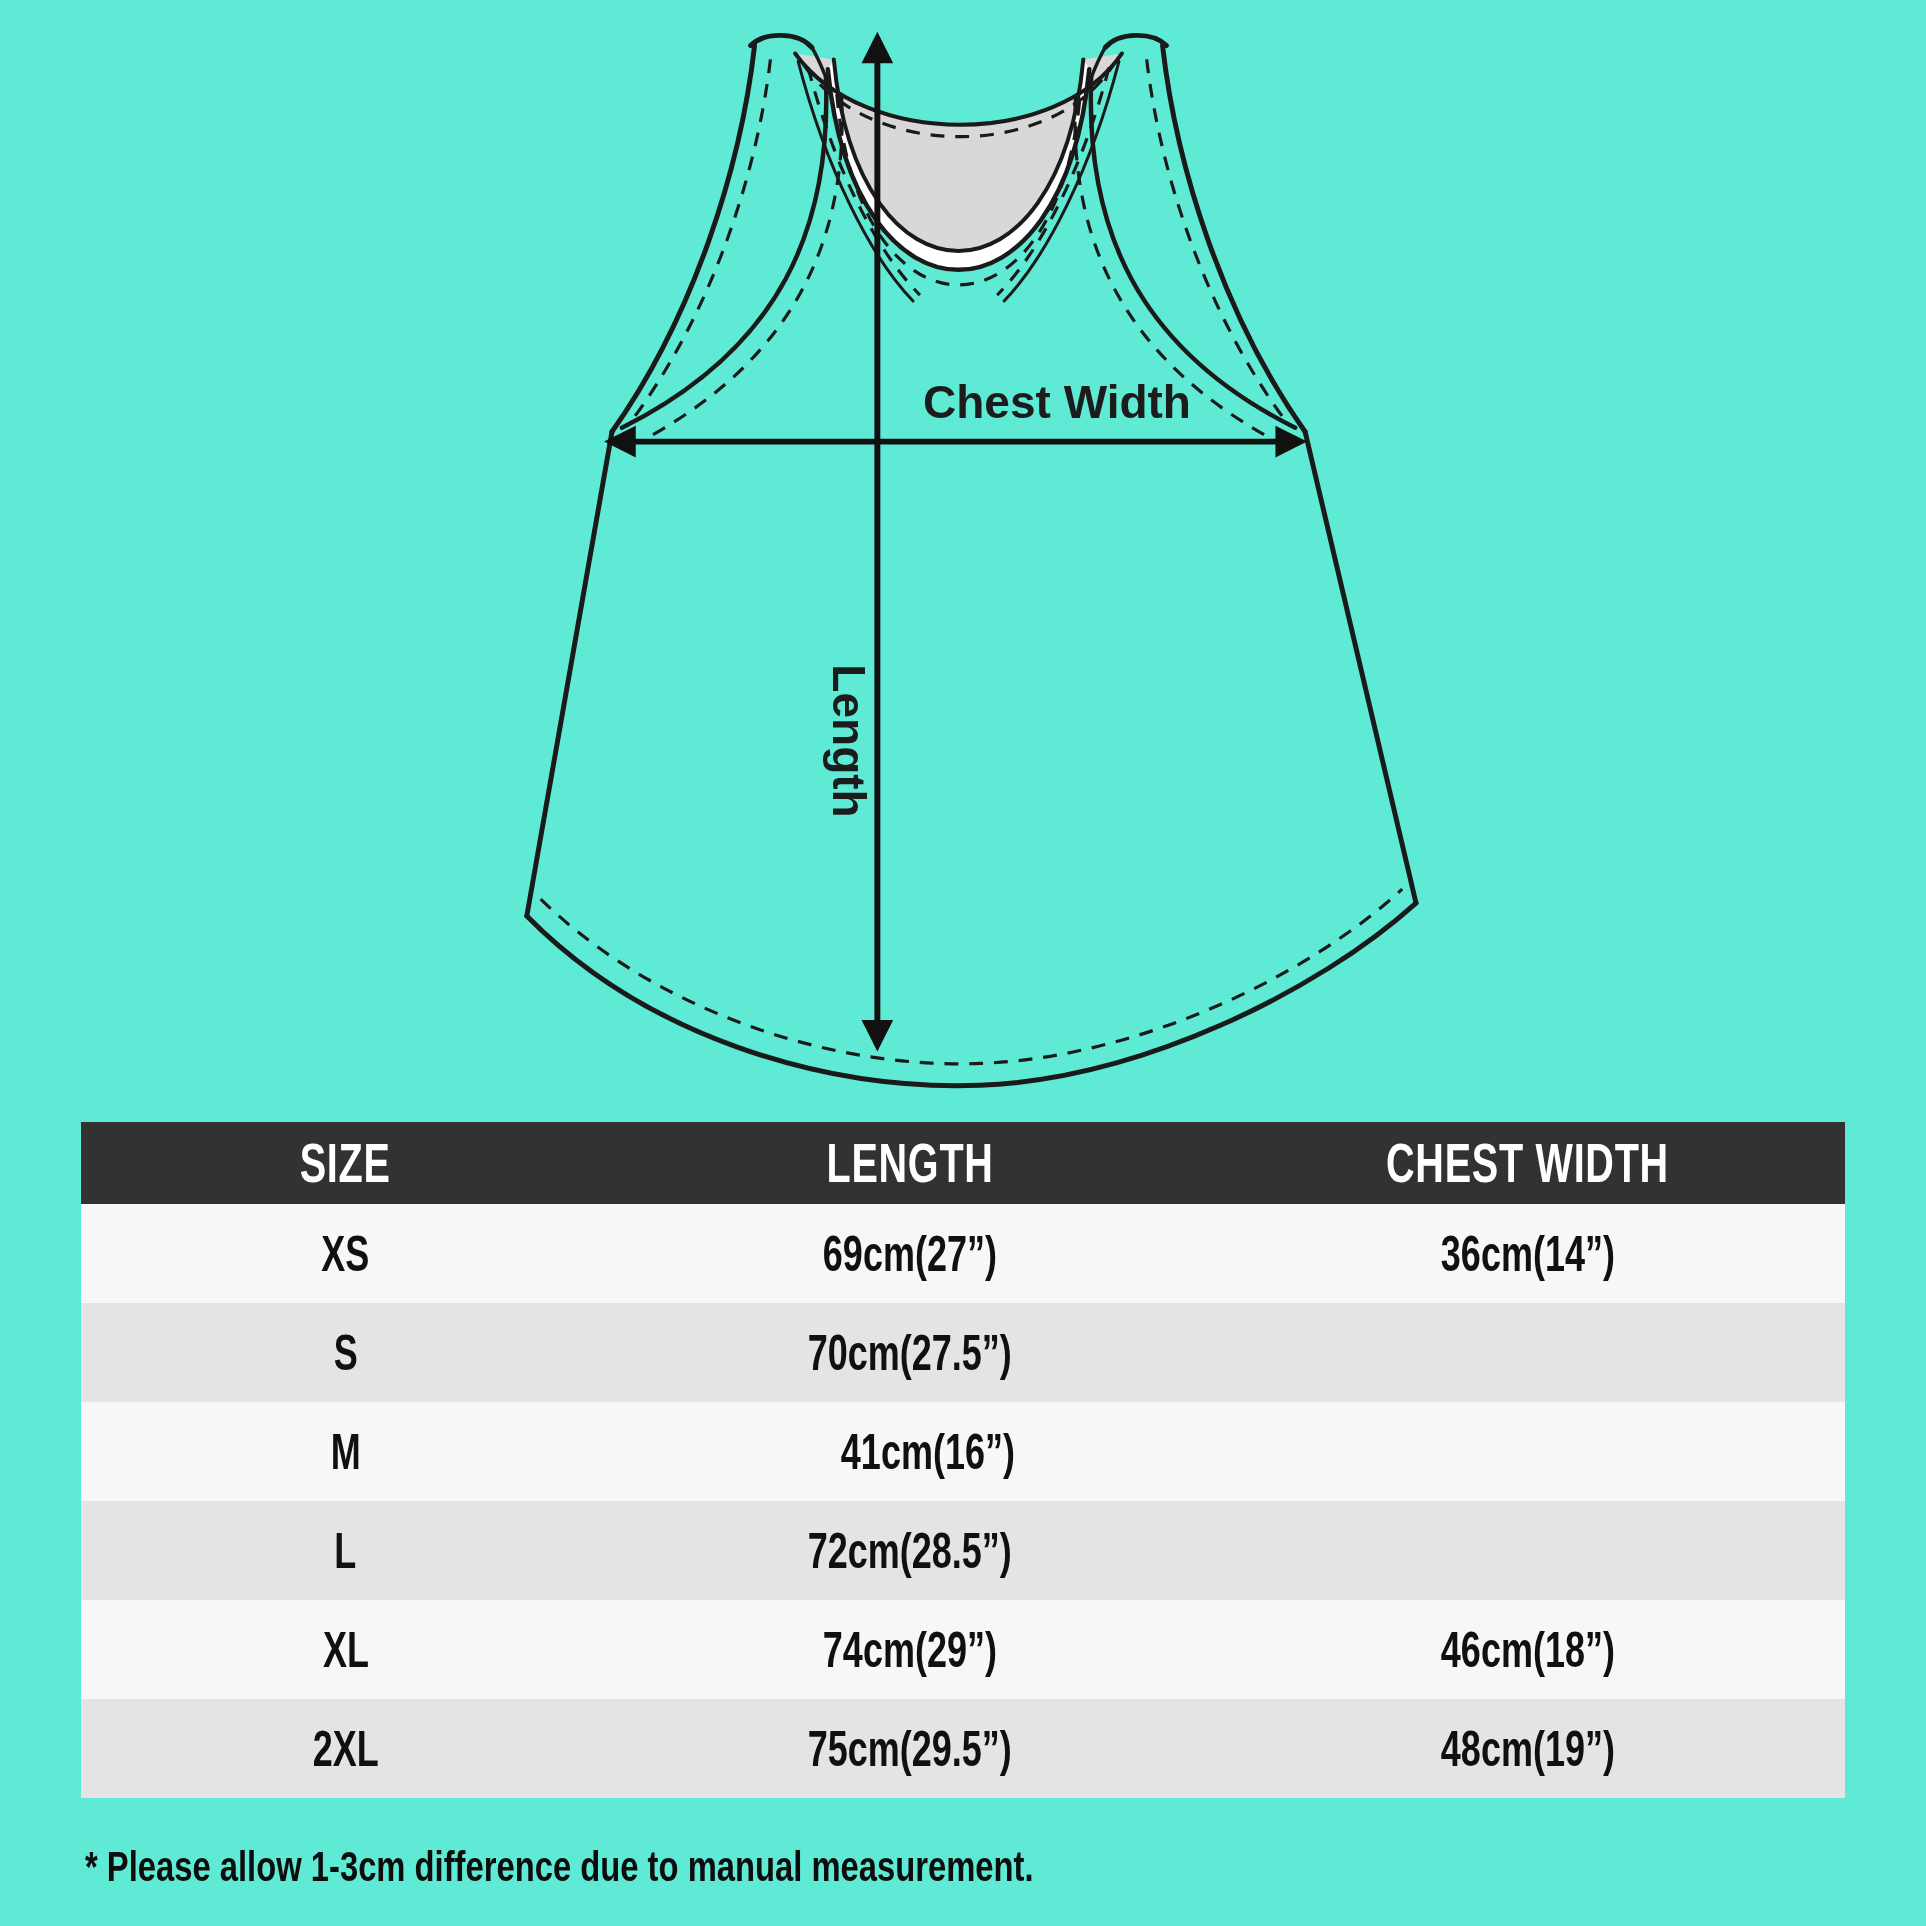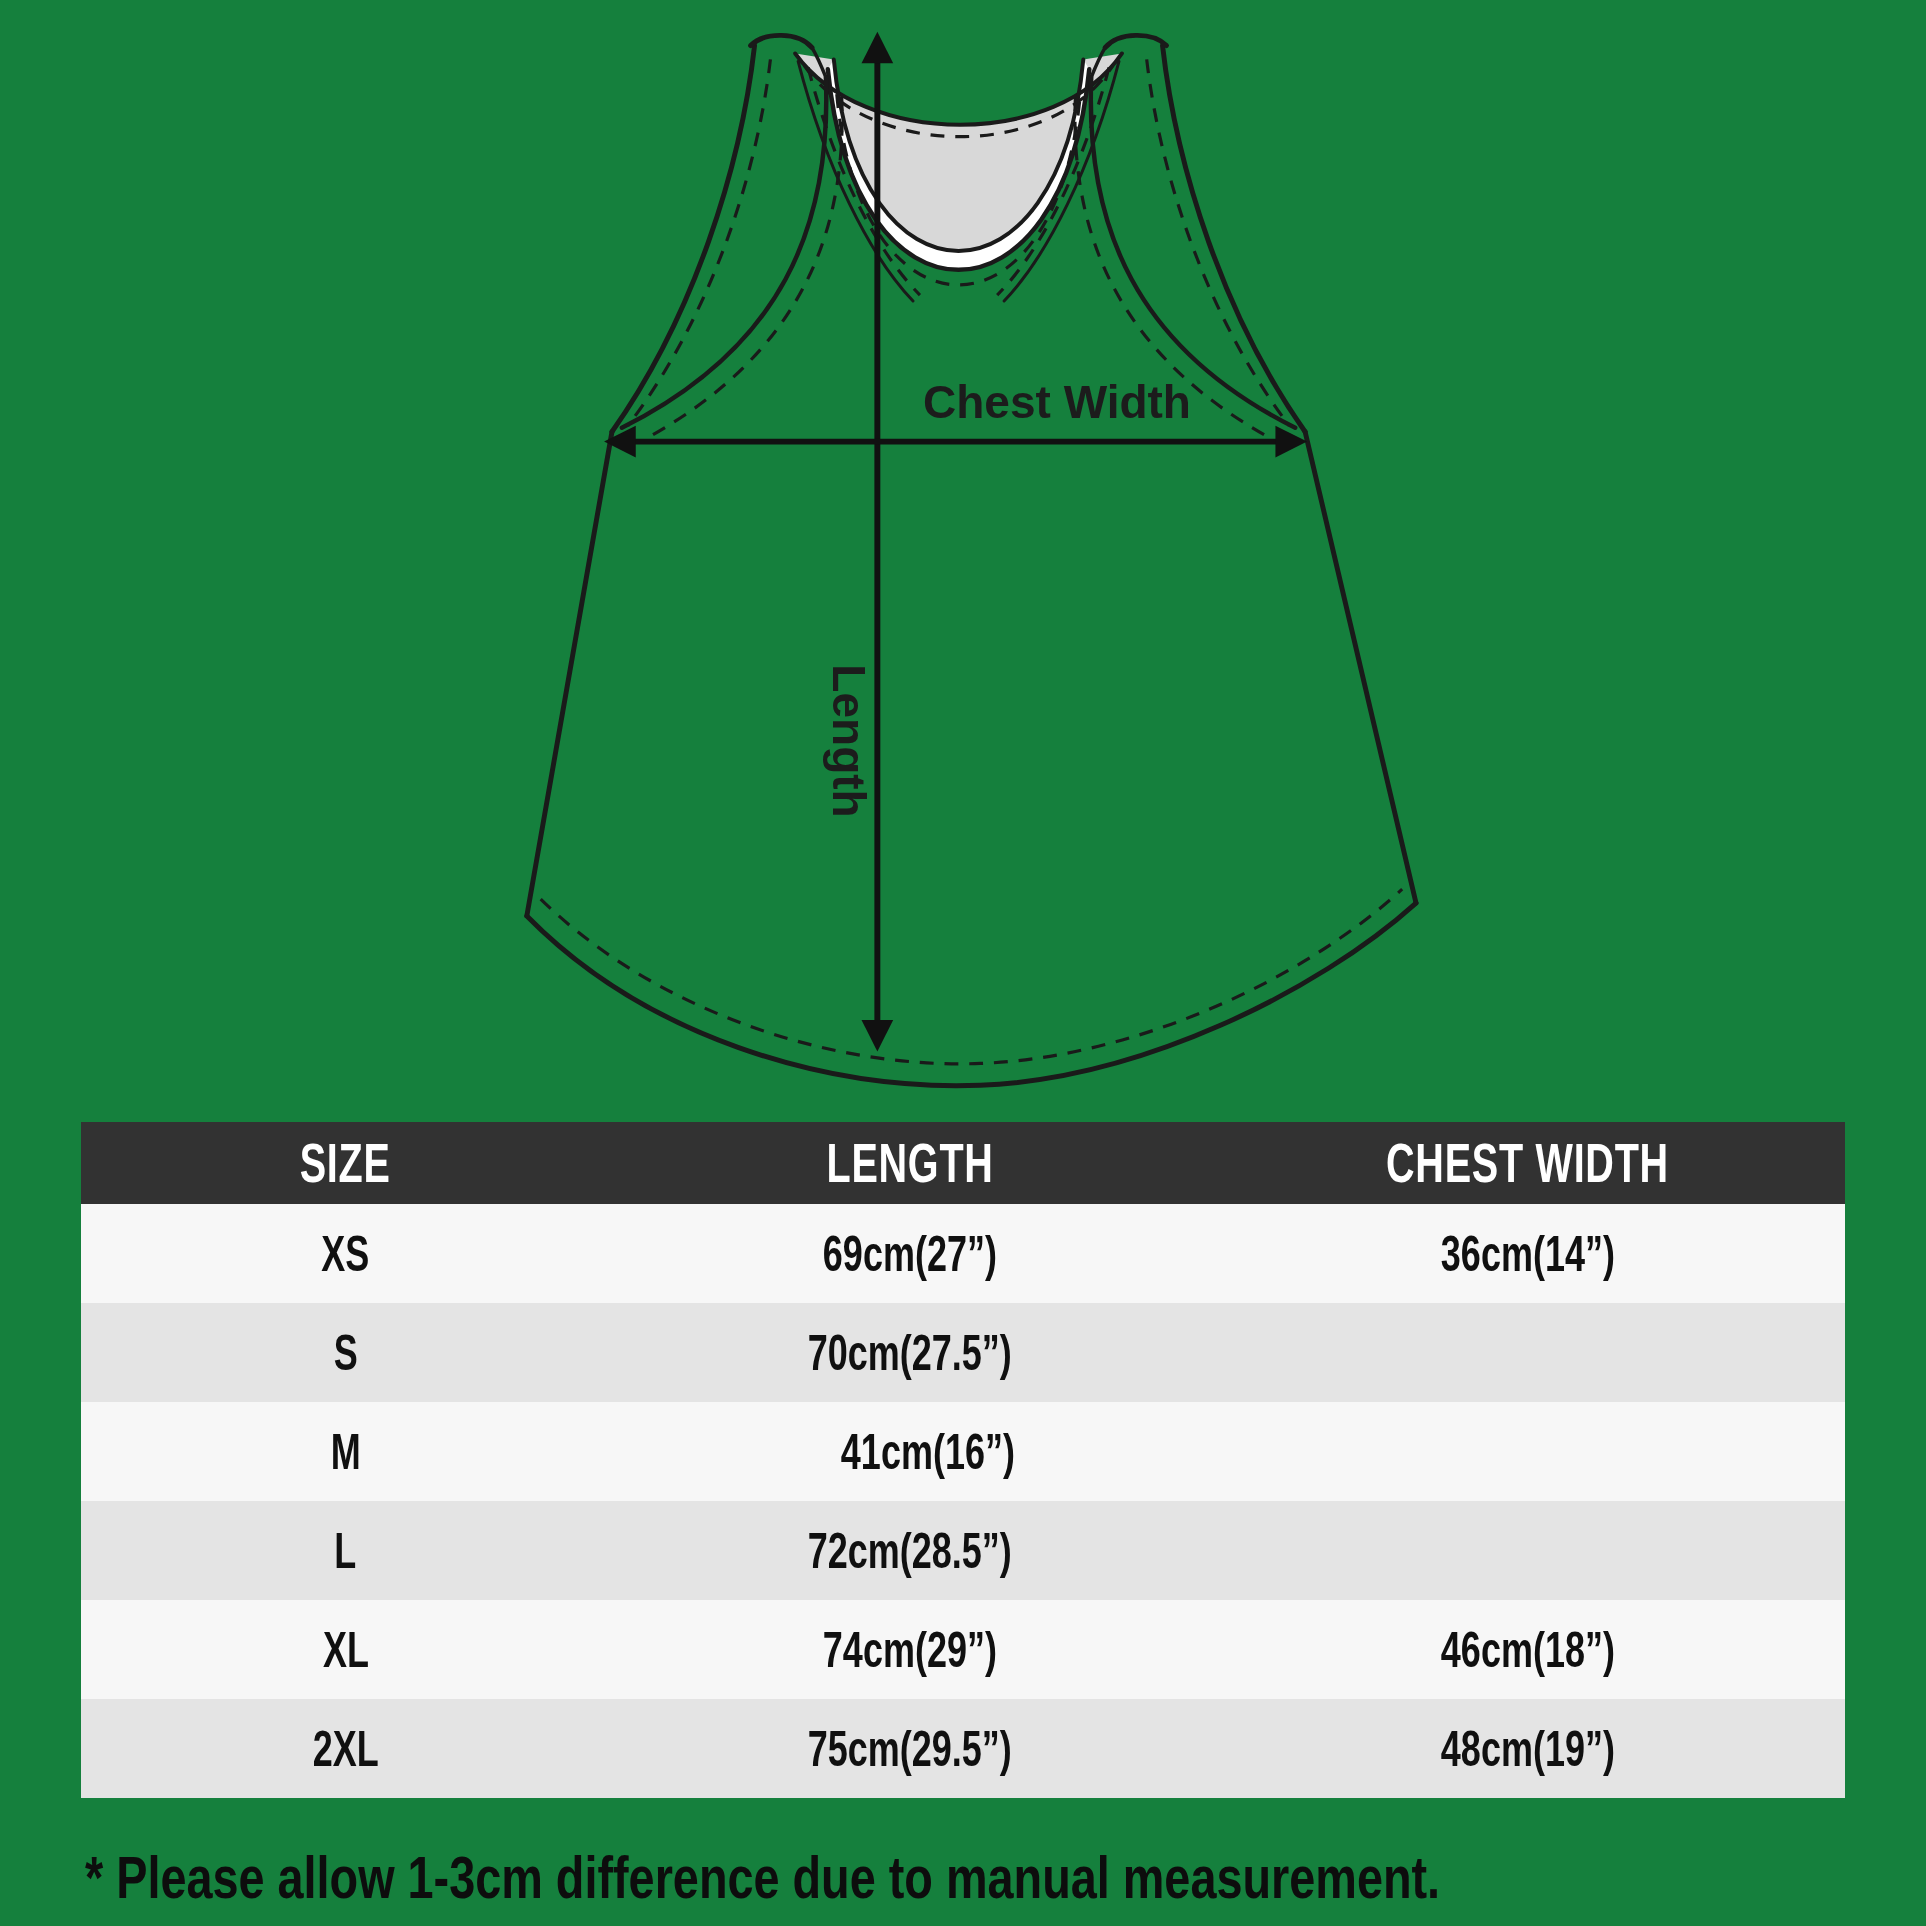--- a/index.html
+++ b/index.html
@@ -1,17 +1,17 @@
 <!DOCTYPE html>
 <html><head>
 <meta charset="utf-8">
 <style>
   html,body{margin:0;padding:0;background:#ffffff;}
   .canvas{
-    position:relative;width:1927px;height:1927px;background:#15803d;overflow:hidden;
+    position:relative;width:1927px;height:1927px;background:#5eead4;overflow:hidden;
     font-family:"Liberation Sans", sans-serif;color:#111;
   }
   .drawing{position:absolute;left:0;top:0;width:1927px;height:1109px;}
   .dim-label{
     position:absolute;font-weight:bold;font-size:46px;color:#1c1c1c;
     white-space:nowrap;letter-spacing:0px;
   }
   .chest-label{left:1057px;top:402px;transform:translate(-50%,-50%);}
   .length-label{left:849px;top:741px;transform:translate(-50%,-50%) rotate(90deg);}
   .size-table{
@@ -27,21 +27,21 @@
   .c2{width:34%;}
   .c3{width:36%;}
   .cond{
     display:inline-block;transform:scaleX(0.72);transform-origin:center;
     white-space:nowrap;font-weight:bold;
   }
   .t-head .cond{font-size:55px;letter-spacing:1px;}
   .t-body-row .cond{font-size:50px;color:#101010;}
   .note{
     position:absolute;left:85px;top:1843px;width:1782px;
-    font-weight:bold;font-size:60px;color:#0d0d0d;
+    font-weight:bold;font-size:42px;color:#0d0d0d;
   }
   .note .cond{transform-origin:left center;transform:scaleX(0.78);}
   svg .solid{fill:none;stroke:#1a1a1a;stroke-linecap:round;}
   svg .dashed{fill:none;stroke:#1a1a1a;stroke-width:3.2;stroke-dasharray:14 11;stroke-linecap:butt;}
   svg .arrow{stroke:#111;stroke-width:6;}
   svg .ahead{fill:#111;stroke:none;}
 </style>
 </head>
 <body>
 

